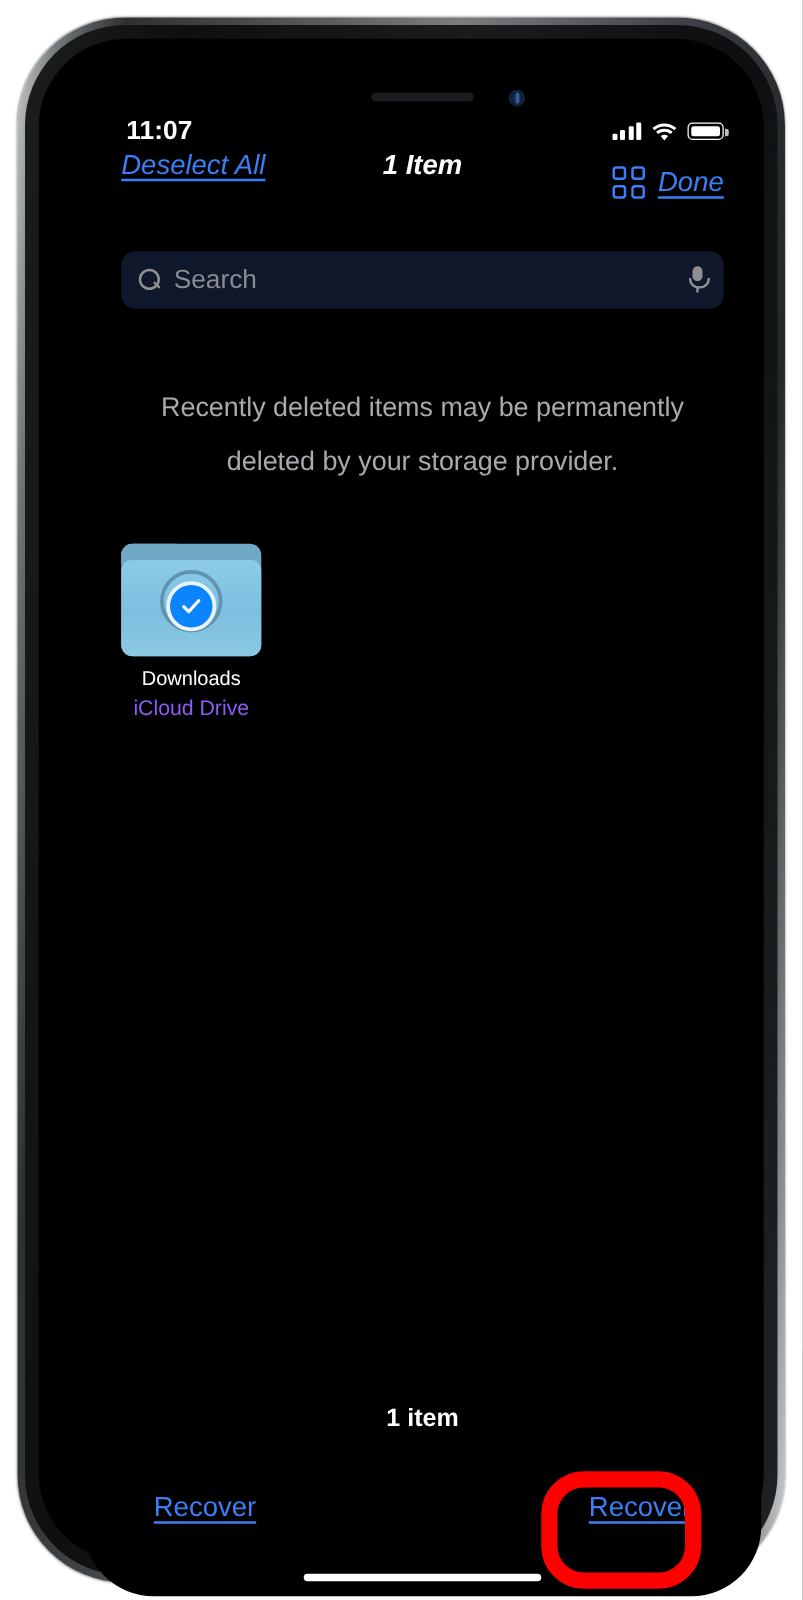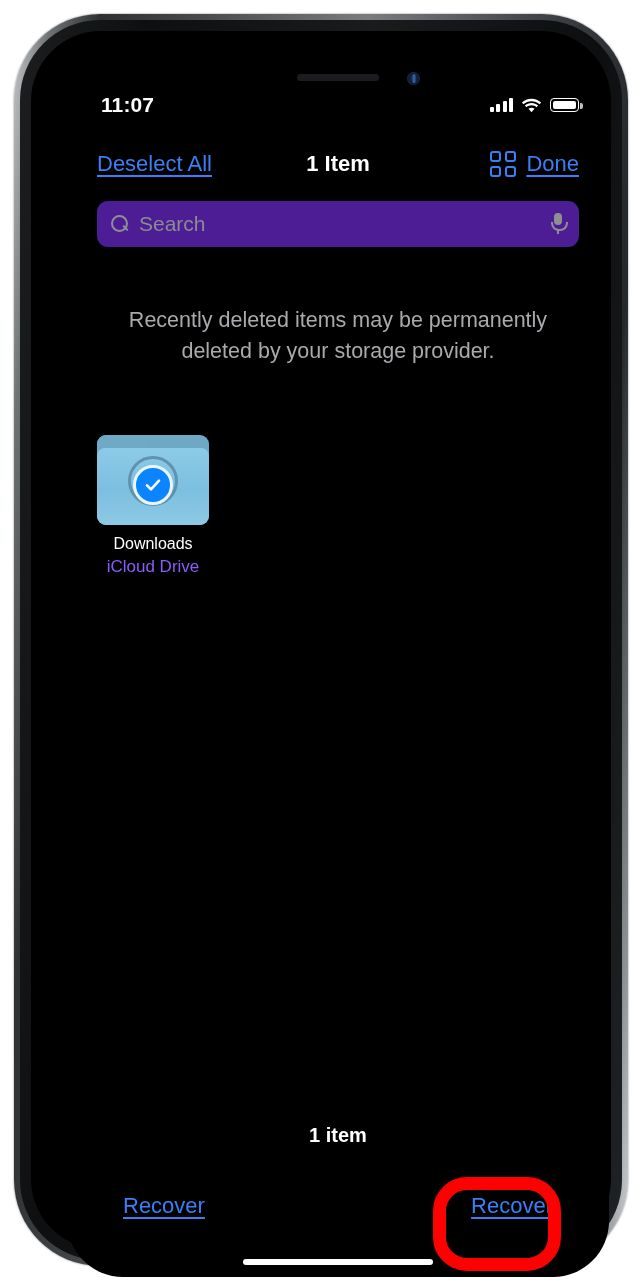--- a/index.html
+++ b/index.html
@@ -91,43 +91,43 @@
     content:""; position:absolute; right:-4.5px; top:4px;
     width:2.4px; height:6px; border-radius:0 2px 2px 0; background:rgba(255,255,255,.75);
   }
   .batt > span{
     position:absolute; left:1.6px; top:1.6px; bottom:1.6px; right:1.6px;
     background:#fff; border-radius:2px;
   }
 
   
   .navbar{
-    position:absolute; top:72px; left:0; right:0; height:54px;
-    display:flex; align-items:center; padding:0 30px;
+    position:absolute; top:54px; left:0; right:0; height:54px;
+    display:flex; padding:0 30px;font-style:italic;
   }
   .nav-left{ flex:0 0 auto; }
   .nav-title{
     position:absolute; left:0; right:0; text-align:center;
     color:#fff; font-size:22px; font-weight:bold; pointer-events:none;
   }
   .nav-right{ margin-left:auto; display:flex; align-items:center; gap:10px; }
   .linkblue{
     color:#3b7ef5; font-size:22px; text-decoration:underline;
     text-underline-offset:4px; text-decoration-thickness:2px; white-space:nowrap;
   }
   .grid-icon{
     width:26px; height:26px; display:grid; grid-template-columns:1fr 1fr;
     grid-template-rows:1fr 1fr; gap:4px;
   }
   .grid-icon b{ display:block; border:2px solid #3b7ef5; border-radius:3px; }
 
   
   .searchwrap{ position:absolute; top:136px; left:0; right:0; padding:0 30px; }
   .searchbar{
-    height:46px; background:#4c1d95; border-radius:11px;
+    height:46px; background:#0f172a; border-radius:11px;
     display:flex; align-items:center; padding:0 14px; gap:10px;
   }
   .s-icon{ width:18px; height:18px; position:relative; flex:0 0 auto; }
   .s-icon::before{
     content:""; position:absolute; left:0; top:0; width:13px; height:13px;
     border:2px solid #8e8e93; border-radius:50%;
   }
   .s-icon::after{
     content:""; position:absolute; left:11px; top:12px; width:7px; height:2px;
     background:#8e8e93; border-radius:2px; transform:rotate(45deg);
@@ -143,21 +143,21 @@
     border:2px solid #8e8e93; border-top:none;
     border-radius:0 0 8px 8px;
   }
   .mic b{
     position:absolute; left:6.5px; top:16px; width:2px; height:5px; background:#8e8e93;
   }
 
   
   .notice{
     position:absolute; top:240px; left:0; right:0; padding:0 34px;
-    text-align:center; color:#a9a9ae; font-size:21.5px; line-height:31px;
+    text-align:center; color:#a9a9ae; font-size:21.5px; line-height:43px;
   }
 
   
   .itemgrid{ position:absolute; top:370px; left:0; right:0; padding:0 26px; }
   .item{ width:120px; text-align:center; }
   .folder{
     width:112px; height:90px; margin:0 auto; position:relative;
   }
   .folder-back{
     position:absolute; left:0; top:0; width:112px; height:90px;

